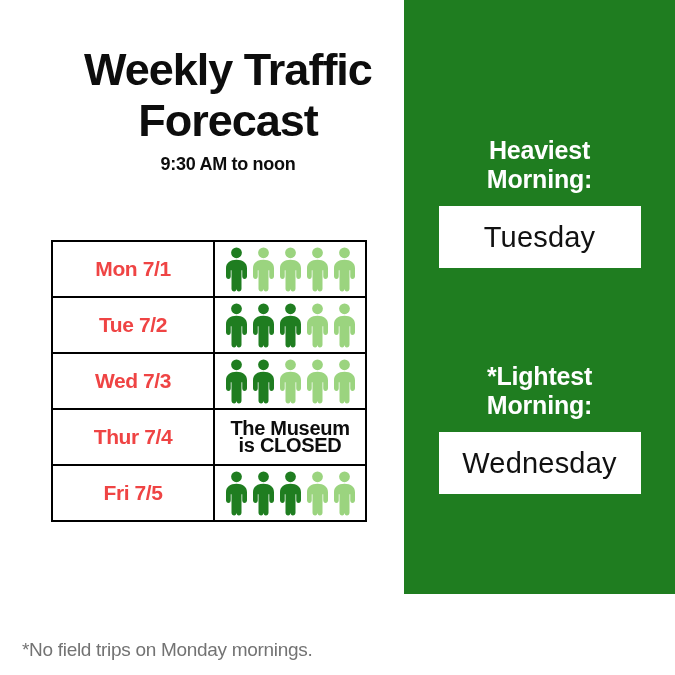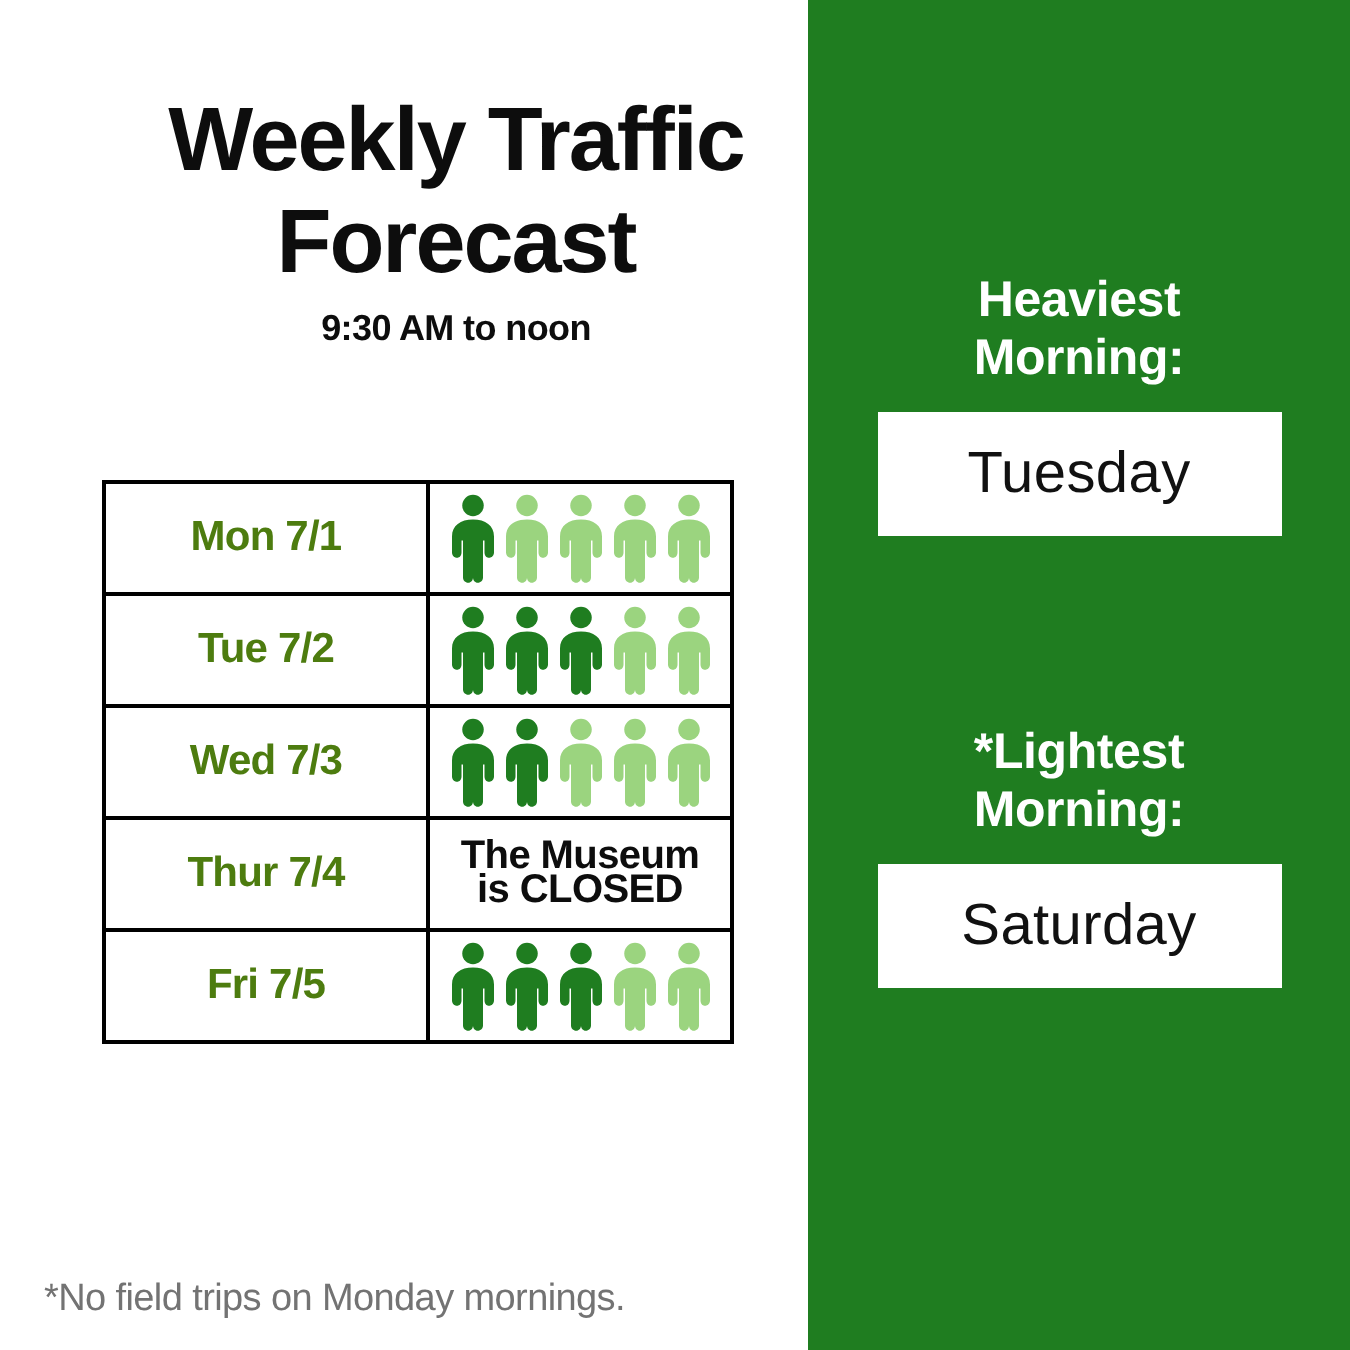--- a/index.html
+++ b/index.html
@@ -21,21 +21,21 @@
     height: 675px;
     background: #ffffff;
   }
 
   
   .right-panel {
     position: absolute;
     left: 404px;
     top: 0;
     width: 271px;
-    height: 675px;
+    height: 594px;
     background: #1F7D20;
   }
 
   .panel-block { position: absolute; left: 0; width: 271px; text-align: center; }
   .panel-block.heaviest { top: 136px; }
   .panel-block.lightest { top: 362px; }
 
   .panel-heading {
     color: #ffffff;
     font-weight: bold;
@@ -103,21 +103,21 @@
     border: 2.5px solid #000000;
     height: 54px;
     padding: 0;
     vertical-align: middle;
   }
   .day-cell {
     width: 160px;
     text-align: center;
     font-size: 21px;
     font-weight: bold;
-    color: #4d7c0f;
+    color: #ef4444;
     letter-spacing: -0.4px;
   }
   .icons-cell {
     width: 150px;
     text-align: center;
   }
   .icon-row {
     display: flex;
     align-items: center;
     justify-content: center;
@@ -156,21 +156,21 @@
 Morning:</div>
       <div class="panel-value-box">
         <span class="panel-value">Tuesday</span>
       </div>
     </div>
 
     <div class="panel-block lightest">
       <div class="panel-heading">*Lightest
 Morning:</div>
       <div class="panel-value-box">
-        <span class="panel-value">Saturday</span>
+        <span class="panel-value">Wednesday</span>
       </div>
     </div>
 
   </div>
 
   <div class="title-wrap">
     <h1 class="main-title">Weekly Traffic Forecast</h1>
     <p class="subtitle">9:30 AM to noon</p>
   </div>
 

